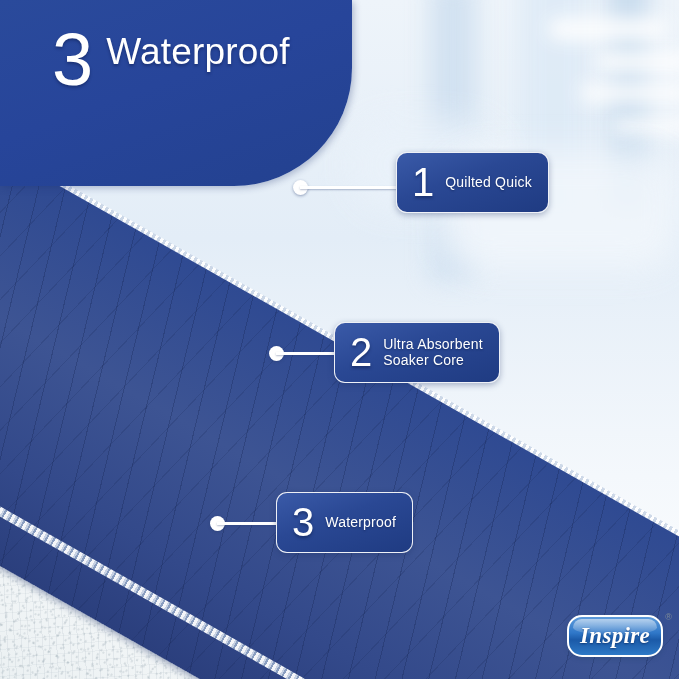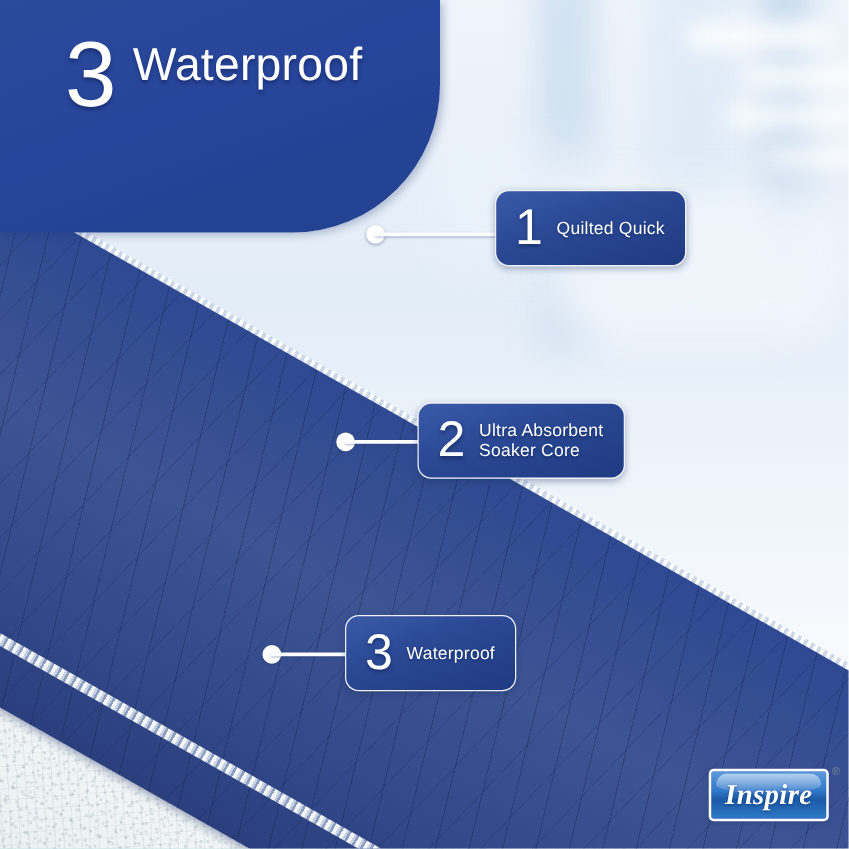--- a/index.html
+++ b/index.html
@@ -126,21 +126,21 @@
 
   .connector{position:absolute;z-index:7;height:3px;background:#ffffff;
     box-shadow:0 1px 2px rgba(40,60,110,.35);}
   .dot{position:absolute;z-index:7;width:15px;height:15px;border-radius:50%;
     background:#ffffff;box-shadow:0 1px 3px rgba(40,60,110,.45);}
 
   
   .logo{position:absolute;right:16px;bottom:22px;z-index:9;
     width:96px;height:42px;}
   .logo-badge{
-    position:absolute;inset:0;border-radius:4px;
+    position:absolute;inset:0;border-radius:15px;
     background:linear-gradient(180deg,#5d9bdb 0%,#2f77c8 42%,#1b5aa8 60%,#2e79c6 100%);
     border:2px solid #ffffff;
     box-shadow:0 2px 4px rgba(40,70,120,.45);
     overflow:hidden;
   }
   .logo-gloss{position:absolute;left:4%;top:6%;width:92%;height:42%;
     border-radius:11px 11px 60% 60%;
     background:linear-gradient(180deg,rgba(255,255,255,.55),rgba(255,255,255,.06));}
   .logo-word{position:absolute;inset:0;display:flex;align-items:center;justify-content:center;
     color:#fff;font-family:"Liberation Serif",serif;font-style:italic;

